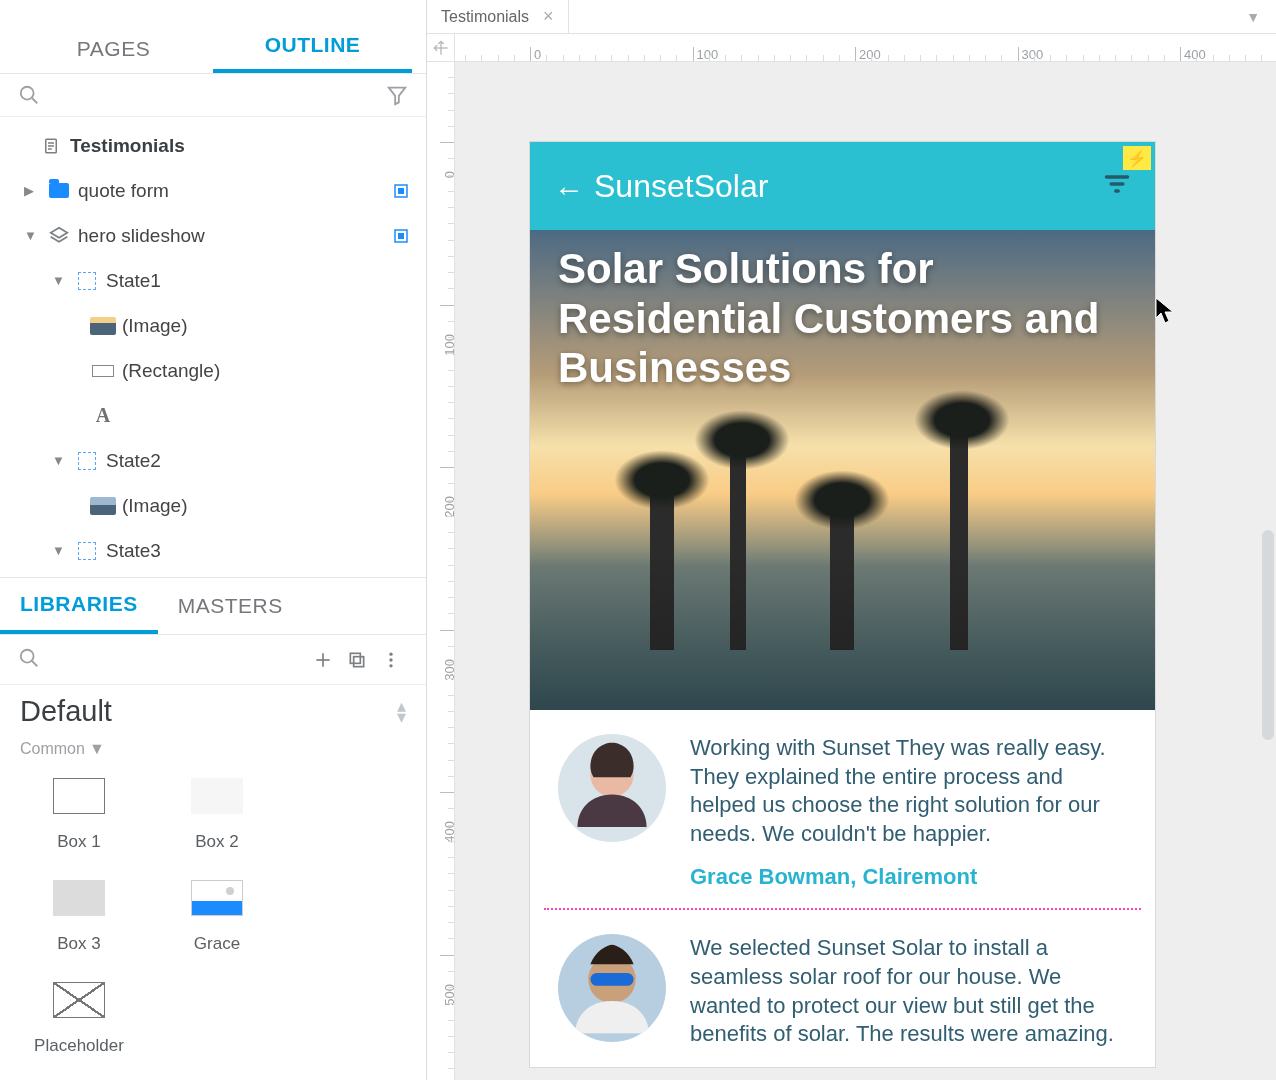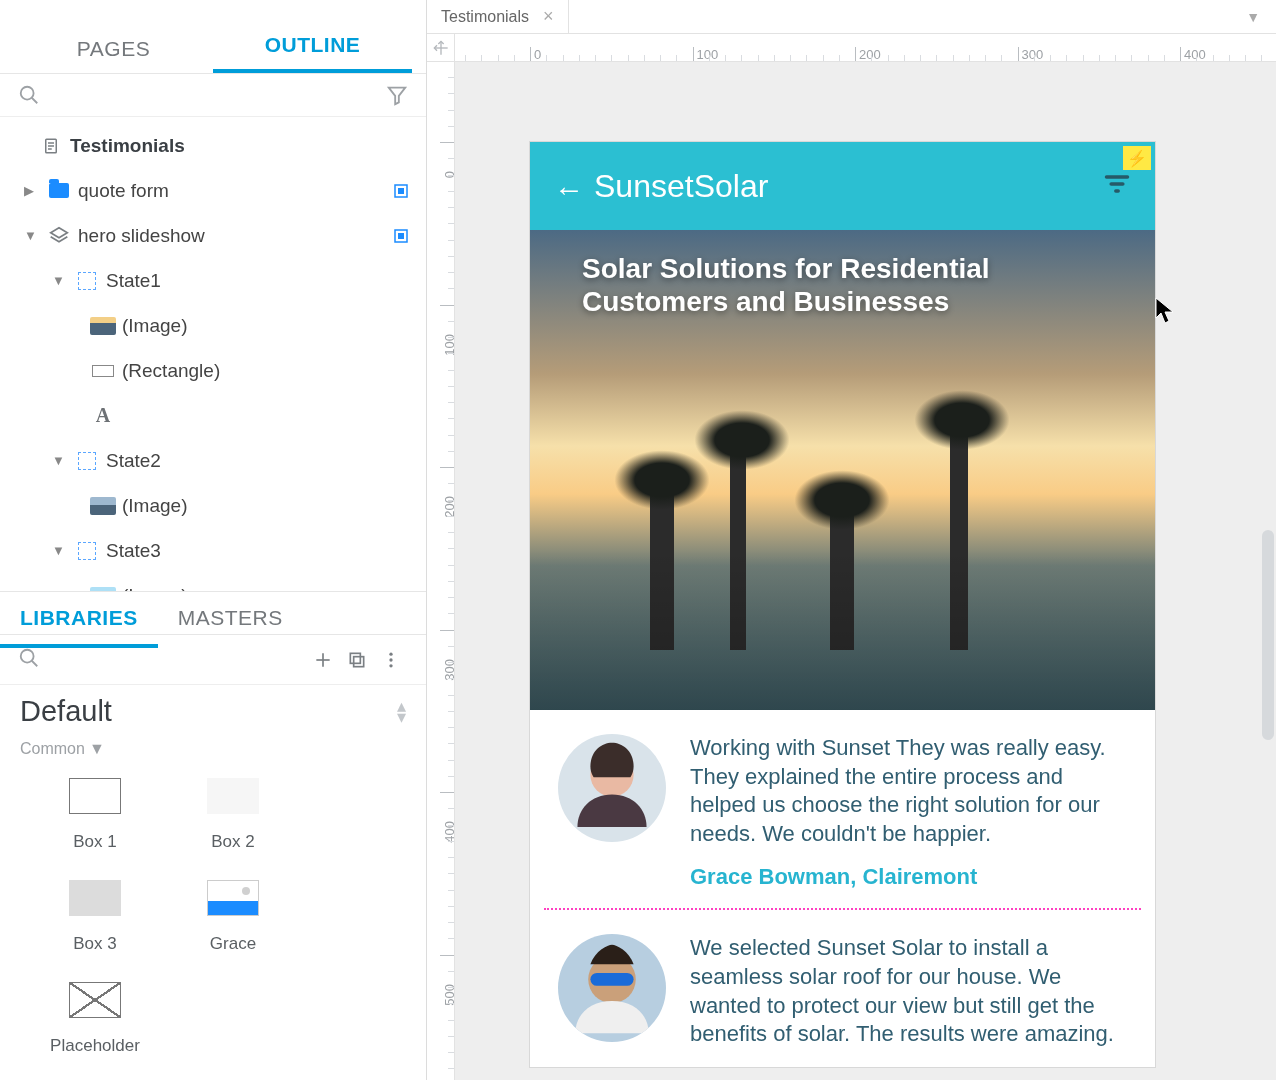--- a/index.html
+++ b/index.html
@@ -40,31 +40,31 @@
 .ic-text { font-family: "Times New Roman", serif; font-size: 20px; font-weight: 700; color: #6d7175; }
 .ic-page svg { width: 18px; height: 18px; color: #7a7f83; }
 .badge-active svg { width: 18px; height: 18px; color: #1b8cff; }
 
 
 .thumb { width: 26px; height: 18px; border-radius: 2px; background: linear-gradient(#f3cf87 0%, #f3cf87 35%, #4b647a 35%, #4b647a 100%); }
 .thumb.t2 { background: linear-gradient(#9eb8cf 0%, #9eb8cf 45%, #4b647a 45%, #4b647a 100%); }
 .thumb.t3 { background: linear-gradient(#aee0f6 0%, #aee0f6 55%, #2e93c5 55%, #2e93c5 100%); }
 
 
-.lib-tabs { display: flex; align-items: flex-start; height: 44px; border-top: 1px solid #e6e6e6; border-bottom: 1px solid #e6e6e6; }
+.lib-tabs { display: flex; align-items: center; height: 58px; border-top: 1px solid #e6e6e6; border-bottom: 1px solid #e6e6e6; }
 .lib-tab { font-size: 21px; padding: 14px 20px; cursor: pointer; color: #74787c; letter-spacing: .5px; }
 .lib-tab.active { color: #009dd9; font-weight: 600; border-bottom: 4px solid #009dd9; }
 .lib-toolbar { display: flex; align-items: center; padding: 8px 18px; border-bottom: 1px solid #eee; height: 50px; }
 .lib-toolbar .search-icon { color: #9da1a5; }
 .lib-toolbar .spacer { flex: 1; }
 .lib-toolbar .toolbtn { width: 34px; height: 34px; display: flex; align-items: center; justify-content: center; color: #7a7f83; cursor: pointer; }
 .lib-select { display: flex; align-items: center; padding: 10px 20px 4px; font-size: 29px; color: #3a3f44; }
 .lib-select .chev { margin-left: auto; color: #c3c7cb; font-size: 18px; line-height: 11px; }
 .lib-group-hdr { padding: 8px 20px 4px; font-size: 16px; color: #9da1a5; display: flex; align-items: center; gap: 4px; }
-.widget-grid { display: flex; flex-wrap: wrap; padding: 6px 10px; margin-left: 16px; }
+.widget-grid { display: flex; flex-wrap: wrap; padding: 6px 10px; }
 .widget { width: 138px; display: flex; flex-direction: column; align-items: center; padding: 10px 0 18px; cursor: grab; }
 .widget .shape { width: 52px; height: 36px; display: flex; align-items: center; justify-content: center; }
 .widget .caption { margin-top: 18px; font-size: 17px; color: #5a5f63; }
 .shape-box1 { border: 1px solid #777; }
 .shape-box2 { background: #f6f6f6; }
 .shape-box3 { background: #dcdcdc; }
 .shape-ellipse { border: 1px solid #777; border-radius: 50%; width: 44px; height: 44px; }
 .shape-image { background: linear-gradient(#fff 0%, #fff 60%, #1b8cff 60%, #1b8cff 100%); border: 1px solid #ccc; position: relative; }
 .shape-image::before { content: ""; position: absolute; top: 6px; right: 8px; width: 8px; height: 8px; border-radius: 50%; background: #d0d0d0; }
 .shape-placeholder { border: 1px solid #777; position: relative; }
@@ -92,21 +92,21 @@
 .artboard { position: absolute; left: 75px; top: 80px; width: 625px; background: #fff; box-shadow: 0 0 0 1px #d8d8d8; }
 .ab-header { height: 88px; background: #2bbfd2; display: flex; align-items: center; padding: 0 24px; color: #fff; }
 .ab-header .back { font-size: 30px; margin-right: 10px; cursor: pointer; }
 .ab-header .brand { font-size: 32px; color: #fff; }
 .ab-header .filter { margin-left: auto; cursor: pointer; }
 .zap-badge { position: absolute; right: 4px; top: 4px; width: 28px; height: 24px; background: #ffe944; display: flex; align-items: center; justify-content: center; color: #2a2a2a; font-size: 16px; }
 .hero { position: relative; height: 480px; background: linear-gradient(to bottom, #4c6a84 0%, #b59c78 30%, #f6e0aa 45%, #f9cc86 55%, #6e7c76 70%, #3e5e67 100%); overflow: hidden; }
 .hero::after { content: ""; position: absolute; left: 0; right: 0; bottom: 0; height: 160px; background: linear-gradient(transparent, rgba(0,0,0,.25)); }
 .palm { position: absolute; bottom: 60px; width: 24px; height: 160px; background: #2b2b2b; }
 .palm::before { content: ""; position: absolute; top: -40px; left: -36px; width: 96px; height: 60px; background: radial-gradient(ellipse at center, #1b1f1b 40%, transparent 70%); border-radius: 50%; }
-.hero h1 { position: relative; font-size: 28px; font-weight: 700; line-height: 1.18; padding: 22px 28px; color: #fff; text-shadow: 0 2px 6px rgba(0,0,0,.4); margin-left: 24px; }
+.hero h1 { position: relative; font-size: 42px; font-weight: 700; line-height: 1.18; padding: 14px 28px; color: #fff; text-shadow: 0 2px 6px rgba(0,0,0,.4); }
 .testimonial { display: flex; gap: 24px; padding: 24px 28px 18px; }
 .testimonial .avatar { width: 108px; height: 108px; border-radius: 50%; flex-shrink: 0; display: flex; align-items: center; justify-content: center; }
 .testimonial .avatar svg { width: 108px; height: 108px; }
 .testimonial .body { font-size: 22px; line-height: 1.3; color: #315e71; }
 .testimonial .attribution { margin-top: 16px; color: #27b4d0; font-size: 22px; font-weight: 600; }
 .dashed-sep { border: none; border-top: 2px dotted #ff3fc1; margin: 0 14px; }
 
 .cursor { position: absolute; width: 20px; height: 28px; pointer-events: none; }
 
 #vscroll { position: absolute; right: 2px; top: 530px; width: 12px; height: 210px; background: #d6d9dc; border-radius: 6px; }

